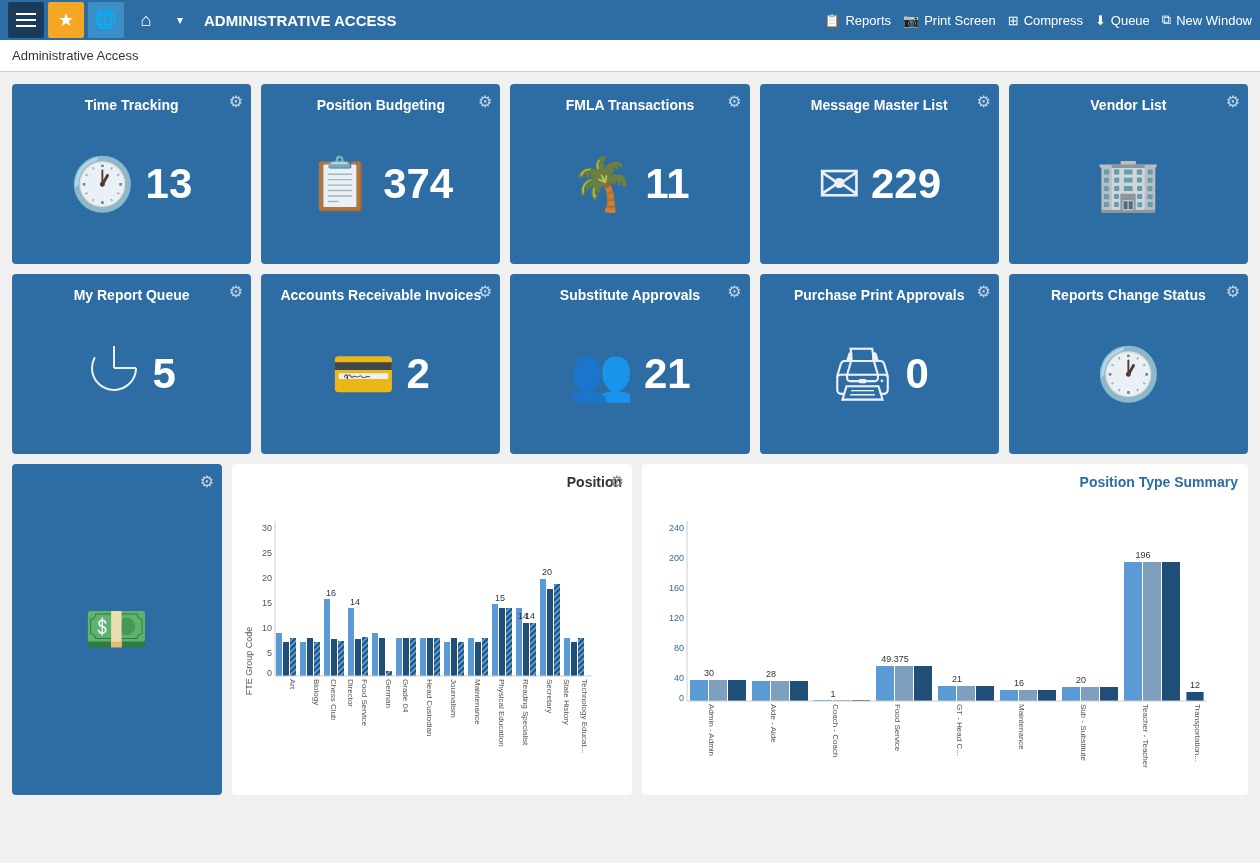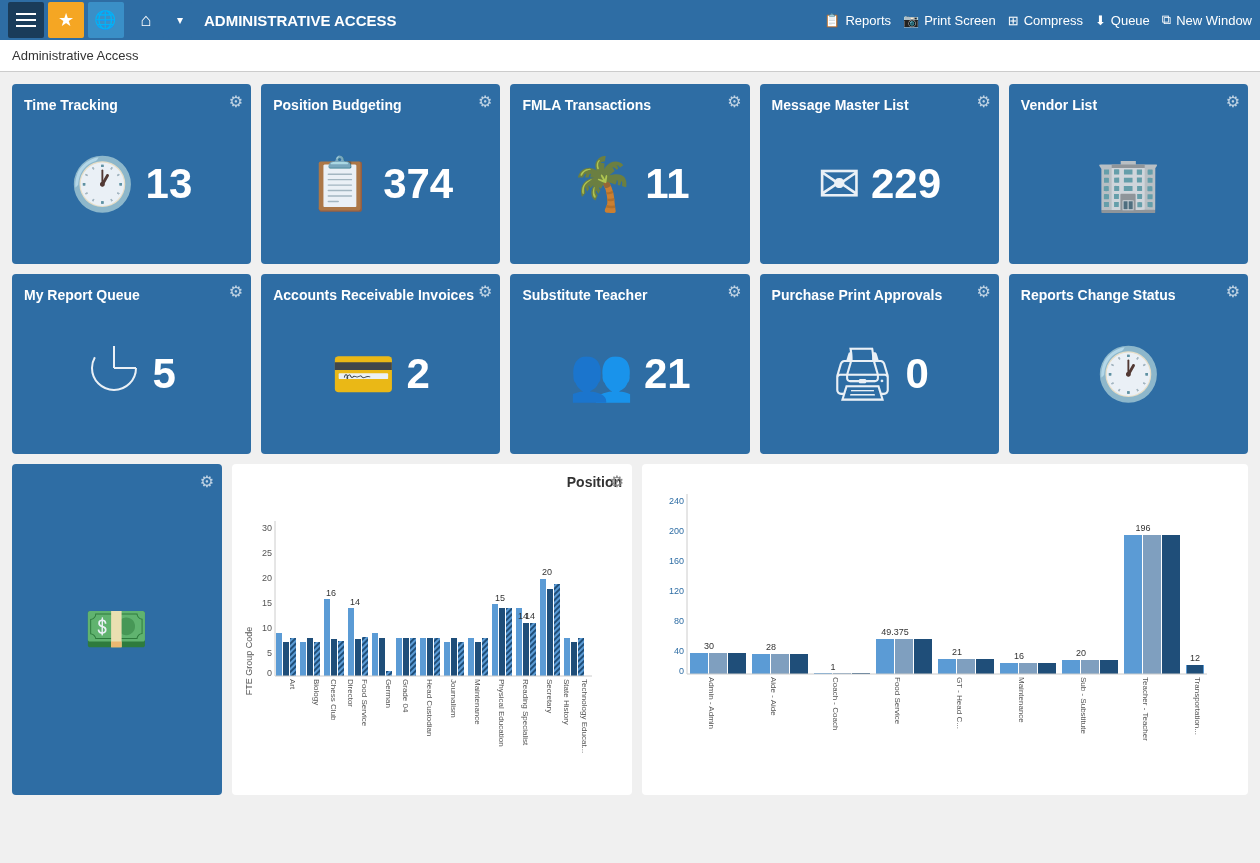--- a/index.html
+++ b/index.html
@@ -57,20 +57,21 @@
       right: 8px;
       font-size: 16px;
       color: rgba(255,255,255,0.7);
       cursor: pointer;
     }
     .tile-title {
       font-size: 14px;
       font-weight: bold;
       margin-top: 2px;
       line-height: 1.3;
+      text-align: center;
     }
     .tile-content {
       flex: 1;
       display: flex;
       align-items: center;
       justify-content: center;
       gap: 10px;
     }
     .tile-icon {
       font-size: 52px;
@@ -244,21 +245,21 @@
       <span class="tile-gear">⚙</span>
       <div class="tile-title">Accounts Receivable Invoices</div>
       <div class="tile-content">
         <span class="tile-icon">💳</span>
         <span class="tile-number">2</span>
       </div>
     </div>
 
     <div class="tile">
       <span class="tile-gear">⚙</span>
-      <div class="tile-title">Substitute Teacher</div>
+      <div class="tile-title">Substitute Approvals</div>
       <div class="tile-content">
         <span class="tile-icon">👥</span>
         <span class="tile-number">21</span>
       </div>
     </div>
 
     <div class="tile">
       <span class="tile-gear">⚙</span>
       <div class="tile-title">Purchase Print Approvals</div>
       <div class="tile-content">
@@ -383,20 +384,21 @@
         <defs>
           <pattern id="stripe" patternUnits="userSpaceOnUse" width="4" height="4" patternTransform="rotate(45)">
             <rect width="2" height="4" fill="#5b9bd5"></rect>
             <rect x="2" width="2" height="4" fill="#1f4e79"></rect>
           </pattern>
         </defs>
       </svg>
     </div>
 
     <div class="chart-container position-type-chart">
+      <div class="chart-title" style="color:#2e6da4;">Position Type Summary</div>
       <svg width="560" height="280">
 
         <text x="32" y="30" font-size="9" fill="#2e6da4" text-anchor="end">240</text>
         <text x="32" y="60" font-size="9" fill="#2e6da4" text-anchor="end">200</text>
         <text x="32" y="90" font-size="9" fill="#2e6da4" text-anchor="end">160</text>
         <text x="32" y="120" font-size="9" fill="#2e6da4" text-anchor="end">120</text>
         <text x="32" y="150" font-size="9" fill="#2e6da4" text-anchor="end">80</text>
         <text x="32" y="180" font-size="9" fill="#2e6da4" text-anchor="end">40</text>
         <text x="32" y="200" font-size="9" fill="#2e6da4" text-anchor="end">0</text>
 

